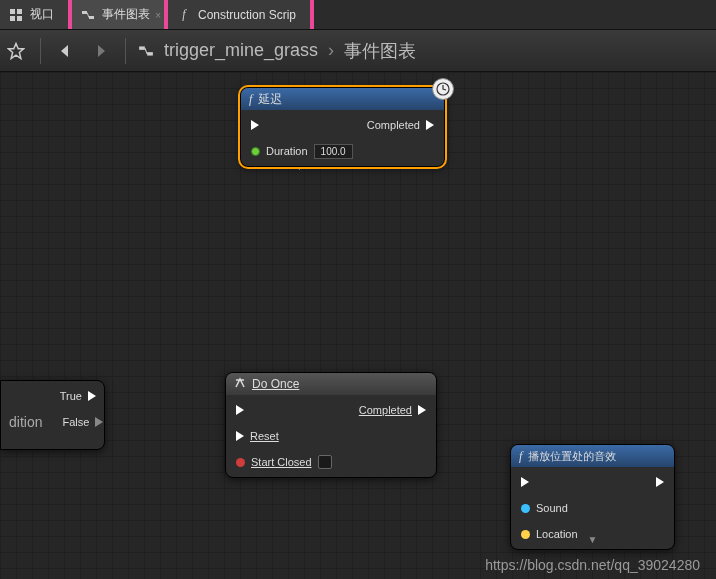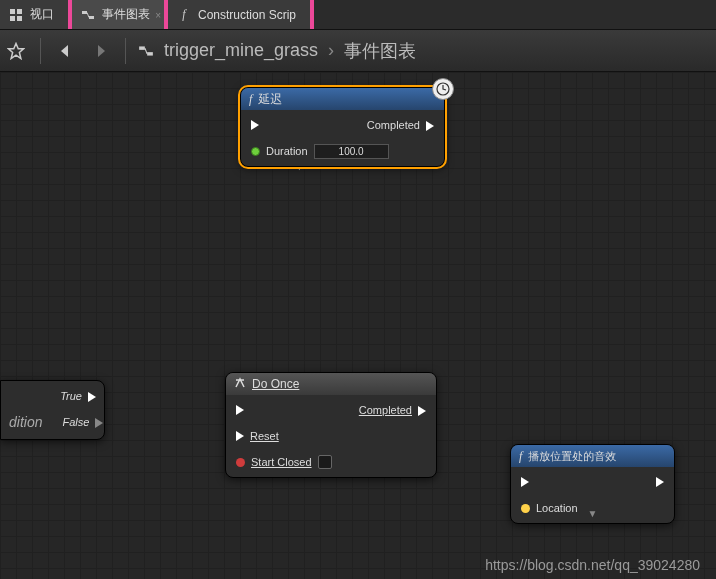--- a/index.html
+++ b/index.html
@@ -120,39 +120,39 @@
     align-items: center;
     gap: 20px;
     min-height: 18px;
     font-size: 11px;
   }
   .pin-left, .pin-right {
     display: flex;
     align-items: center;
     gap: 6px;
   }
-  .pin-right { margin-left: auto; align-items: flex-end; }
+  .pin-right { margin-left: auto; }
   .exec-pin {
     width: 0; height: 0;
     border-top: 5px solid transparent;
     border-bottom: 5px solid transparent;
     border-left: 8px solid #fff;
   }
   .exec-pin.hollow { border-left-color: #888; }
   .data-pin {
     width: 9px; height: 9px; border-radius: 50%;
   }
   .pin-green { background: #6ecf3c; border:1px solid #3a7a1e; }
   .pin-red { background: #cf3c3c; }
   .pin-blue { background: #3ac0ff; }
   .pin-yellow { background: #ffd24a; }
   .val-box {
     background: #1e1e1e;
     border: 1px solid #555;
-    padding: 1px 24px;
+    padding: 1px 6px;
     font-size: 10px;
     min-width: 34px;
     text-align: right;
   }
   .checkbox {
     width: 14px; height: 14px;
     background: #1a1a1a;
     border: 1px solid #666;
     border-radius: 2px;
   }
@@ -286,21 +286,21 @@
       <div class="pin-row">
         <div class="pin-left">
           <span class="data-pin pin-green"></span>
           <span>Duration</span>
           <span class="val-box">100.0</span>
         </div>
       </div>
     </div>
   </div>
 
-  <div class="node partial" style="left:0; top:308px; width:105px; height:60px;font-style:italic;">
+  <div class="node partial" style="left:0; top:308px; width:105px; height:70px;">
     <div class="node-body" style="padding:6px 8px;">
       <div class="pin-row">
         <div class="pin-right">
           <span>True</span>
           <span class="exec-pin"></span>
         </div>
       </div>
       <div class="pin-row">
         <div class="pin-left" style="color:#aaa;font-size:14px;">
           <span>dition</span>
@@ -358,20 +358,26 @@
       <div class="pin-row">
         <div class="pin-left">
             <span class="exec-pin"></span>
           </div>
         <div class="pin-right">
             <span class="exec-pin"></span>
           </div>
       </div>
       <div class="pin-row">
         <div class="pin-left">
+          <span class="data-pin pin-blue"></span>
+          <span>Sound</span>
+        </div>
+      </div>
+      <div class="pin-row">
+        <div class="pin-left">
           <span class="data-pin pin-yellow"></span>
           <span>Location</span>
         </div>
       </div>
     </div>
     <div class="dropdown-arrow">▼</div>
   </div>
 
   <div class="watermark">https://blog.csdn.net/qq_39024280</div>
 </div>

